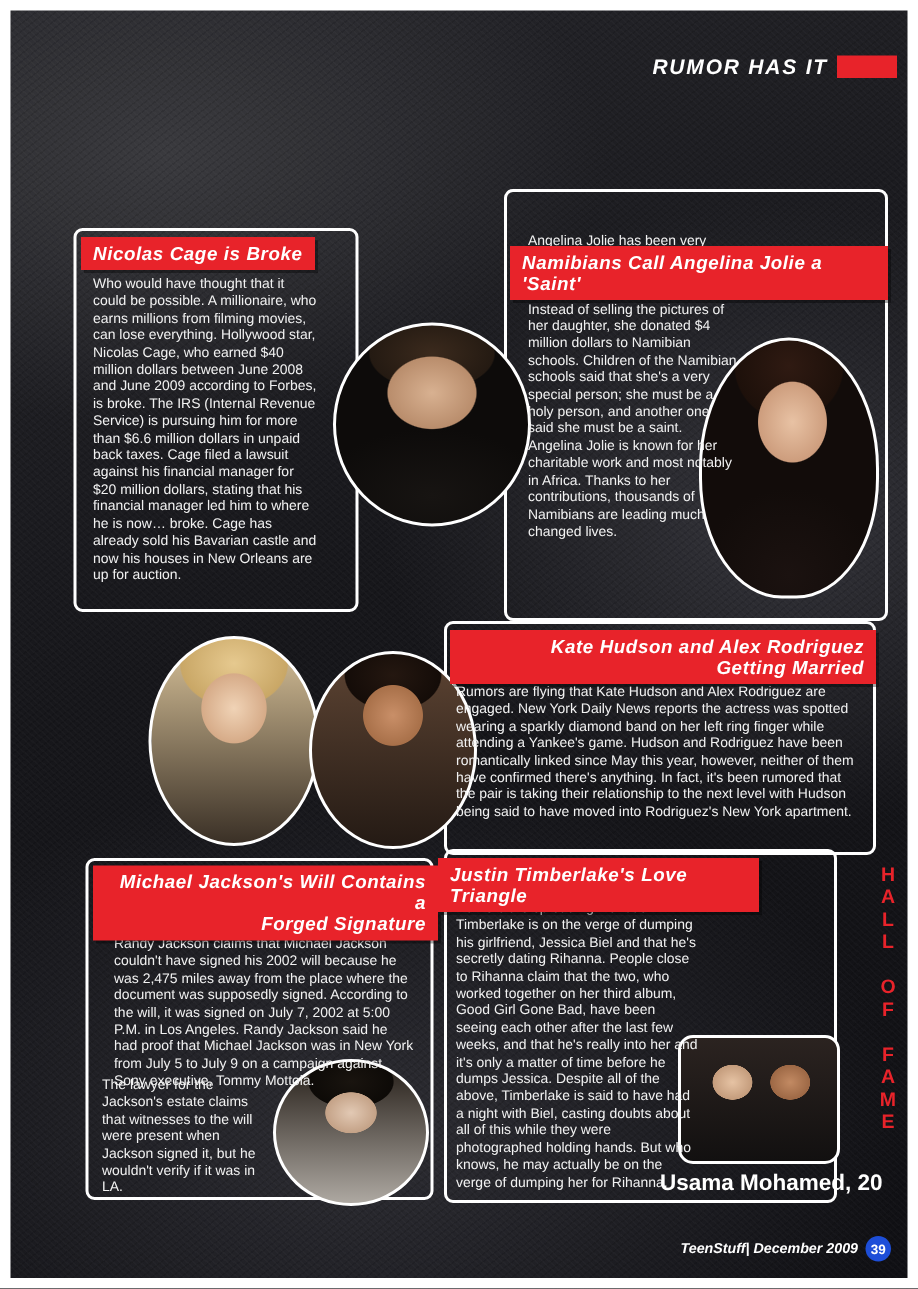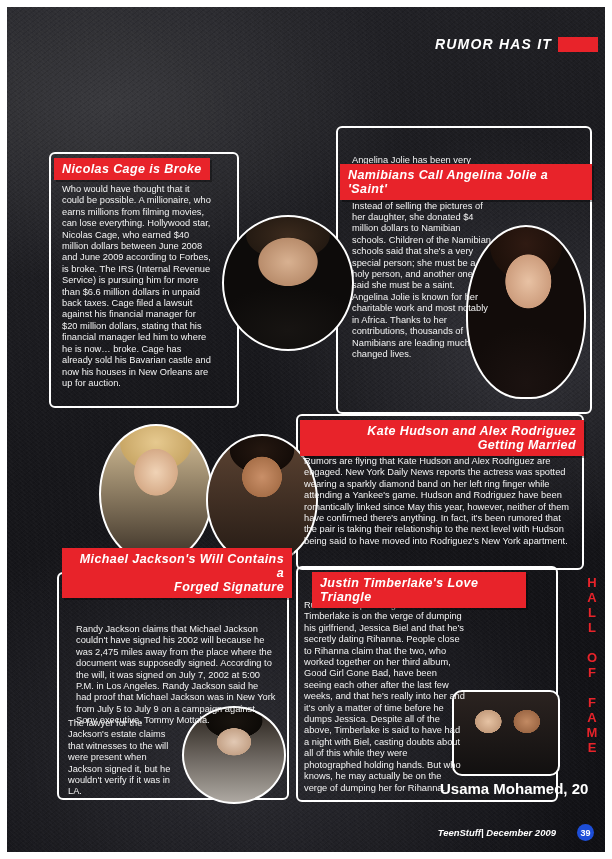--- a/index.html
+++ b/index.html
@@ -130,21 +130,21 @@
 
   .credit{
     position:absolute;
     color:#ffffff;
     font-weight:bold;
     font-size:15px;
     z-index:25;
   }
   .footer{
     position:absolute;right:18px;bottom:18px;
-    display:flex;align-items:center;gap:21px;
+    display:flex;align-items:center;gap:5px;
     z-index:25;
   }
   .footer .txt{
     color:#ffffff;font-size:9.5px;font-weight:bold;font-style:italic;
   }
   .footer .pg{
     background:#1d4ed8;color:#fff;font-size:9px;font-weight:bold;
     width:17px;height:17px;border-radius:50%;
     display:flex;align-items:center;justify-content:center;
   }
@@ -225,34 +225,34 @@
 
   <div class="ribbon" style="left:300px;top:420px;width:268px;line-height:14px;">
     <span class="sub">Kate Hudson and Alex Rodriguez</span>
     <span class="sub">Getting Married</span>
   </div>
   <div class="outline" style="left:296px;top:414px;width:284px;height:152px;border-radius:6px;"></div>
   <div class="story" style="left:304px;top:456px;width:268px;">
     <p>Rumors are flying that Kate Hudson and Alex Rodriguez are engaged. New York Daily News reports the actress was spotted wearing a sparkly diamond band on her left ring finger while attending a Yankee's game. Hudson and Rodriguez have been romantically linked since May this year, however, neither of them have confirmed there's anything. In fact, it's been rumored that the pair is taking their relationship to the next level with Hudson being said to have moved into Rodriguez's New York apartment.</p>
   </div>
 
-  <div class="ribbon" style="left:62px;top:548px;width:214px;line-height:14px;">
+  <div class="ribbon" style="left:62px;top:577px;width:214px;line-height:14px;">
     <span class="sub">Michael Jackson's Will Contains a</span>
     <span class="sub">Forged Signature</span>
   </div>
   <div class="outline" style="left:57px;top:572px;width:228px;height:224px;border-radius:6px;"></div>
   <div class="story" style="left:76px;top:624px;width:200px;">
     <p>Randy Jackson claims that Michael Jackson couldn't have signed his 2002 will because he was 2,475 miles away from the place where the document was supposedly signed. According to the will, it was signed on July 7, 2002 at 5:00 P.M. in Los Angeles. Randy Jackson said he had proof that Michael Jackson was in New York from July 5 to July 9 on a campaign against Sony executive, Tommy Mottola.</p>
   </div>
   <div class="story" style="left:68px;top:718px;width:108px;">
     <p>The lawyer for the Jackson's estate claims that witnesses to the will were present when Jackson signed it, but he wouldn't verify if it was in LA.</p>
   </div>
   <div class="circle-mask ph-mj" style="left:182px;top:706px;width:100px;height:94px;"></div>
 
-  <div class="ribbon" style="left:312px;top:572px;width:198px;">
+  <div class="ribbon" style="left:292px;top:572px;width:198px;">
     <span>Justin Timberlake's Love Triangle</span>
   </div>
   <div class="outline" style="left:296px;top:566px;width:258px;height:232px;border-radius:6px;"></div>
   <div class="story" style="left:304px;top:600px;width:162px;">
     <p>Rumors are spreading that Justin Timberlake is on the verge of dumping his girlfriend, Jessica Biel and that he's secretly dating Rihanna. People close to Rihanna claim that the two, who worked together on her third album, Good Girl Gone Bad, have been seeing each other after the last few weeks, and that he's really into her and it's only a matter of time before he dumps Jessica. Despite all of the above, Timberlake is said to have had a night with Biel, casting doubts about all of this while they were photographed holding hands. But who knows, he may actually be on the verge of dumping her for Rihanna.</p>
   </div>
   <div class="circle-mask ph-jt" style="left:452px;top:690px;width:104px;height:82px;border-radius:10px;"></div>
 
   <div class="credit" style="left:440px;top:780px;">Usama Mohamed, 20</div>
 

